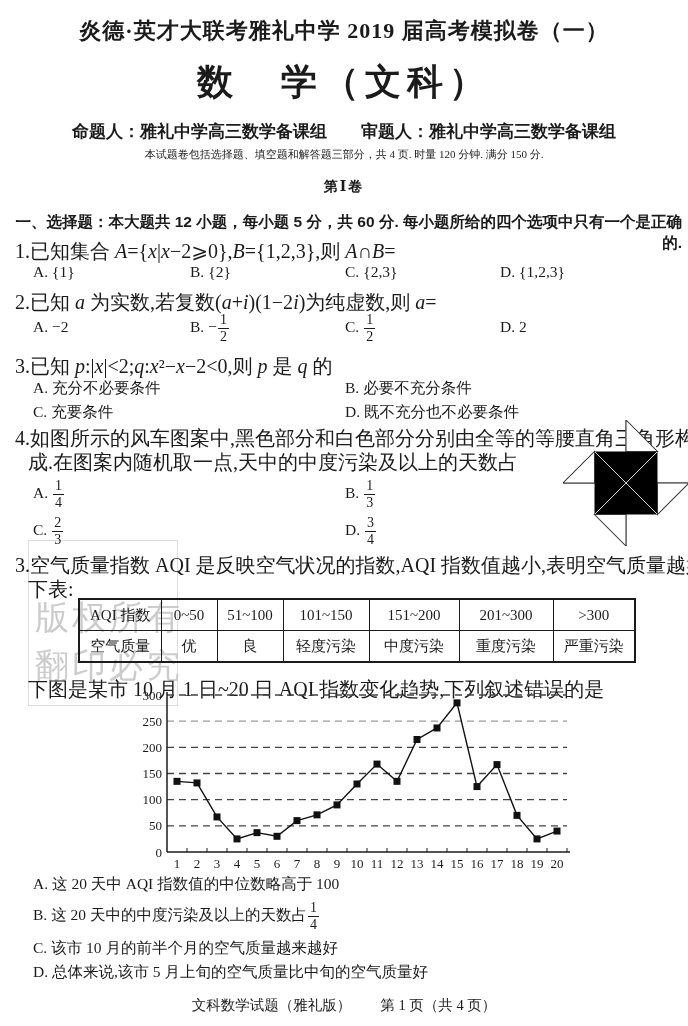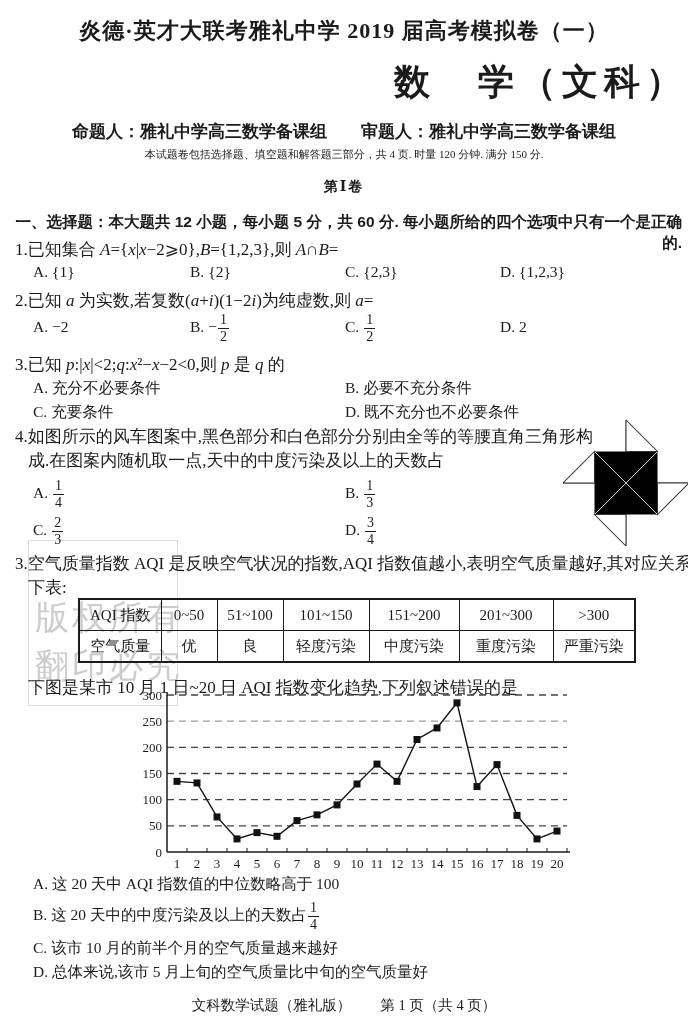--- a/index.html
+++ b/index.html
@@ -3,26 +3,26 @@
 <meta charset="utf-8">
 <style>
   html,body{margin:0;padding:0;background:#e8e8e8;}
   #page{position:relative;width:688px;height:1026px;background:#ffffff;margin:0 auto;
         font-family:"Liberation Serif","DejaVu Serif",serif;color:#1b1b1b;overflow:hidden;}
   .abs{position:absolute;}
   .center{left:0;width:688px;text-align:center;}
   .hei{font-family:"Liberation Sans","DejaVu Sans",sans-serif;font-weight:bold;}
   .title1{top:16px;font-size:22px;font-weight:bold;letter-spacing:1px;}
   .title1 .brush{font-weight:900;}
-  .title2{top:58px;font-size:36px;font-weight:bold;letter-spacing:6px;text-align:right;}
+  .title2{top:58px;font-size:36px;font-weight:bold;letter-spacing:6px;}
   .authors{top:120px;font-size:17px;}
   .desc{top:147px;font-size:11px;}
   .vol{top:178px;font-size:14px;font-weight:bold;letter-spacing:2px;}
   .sec{top:212px;left:12px;font-size:15.5px;width:670px;text-align:right;}
-  .stem{font-size:17px;white-space:nowrap;}
+  .stem{font-size:20px;white-space:nowrap;}
   .optcol{font-size:15.5px;white-space:nowrap;}
   .optcol .lab{margin-right:4px;}
   .frac{display:inline-block;vertical-align:middle;text-align:center;font-size:14px;line-height:1.12;margin:0 1px;}
   .frac .den{border-top:1.2px solid #1b1b1b;display:block;padding:0 2px;}
   .frac .num{display:block;padding:0 2px;}
   i{font-style:italic;}
   
   #wmbox{left:28px;top:540px;width:148px;height:164px;border:1px solid #dcdcdc;z-index:0;}
   .wmline{position:absolute;left:6px;font-size:34px;color:#cccccc;letter-spacing:3px;white-space:nowrap;}
   

